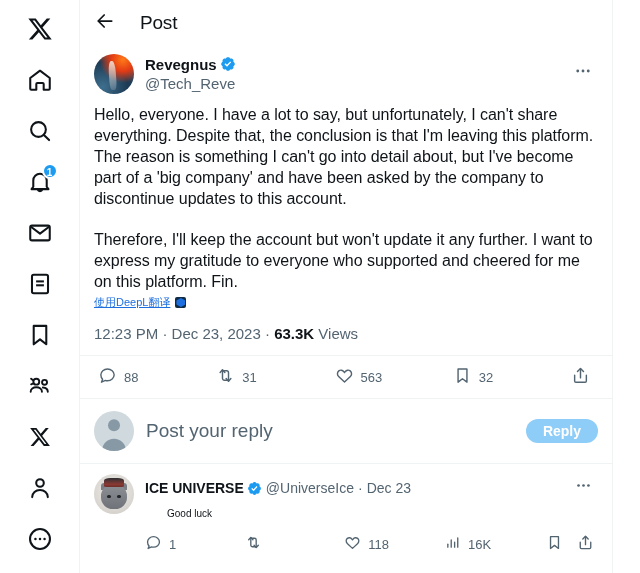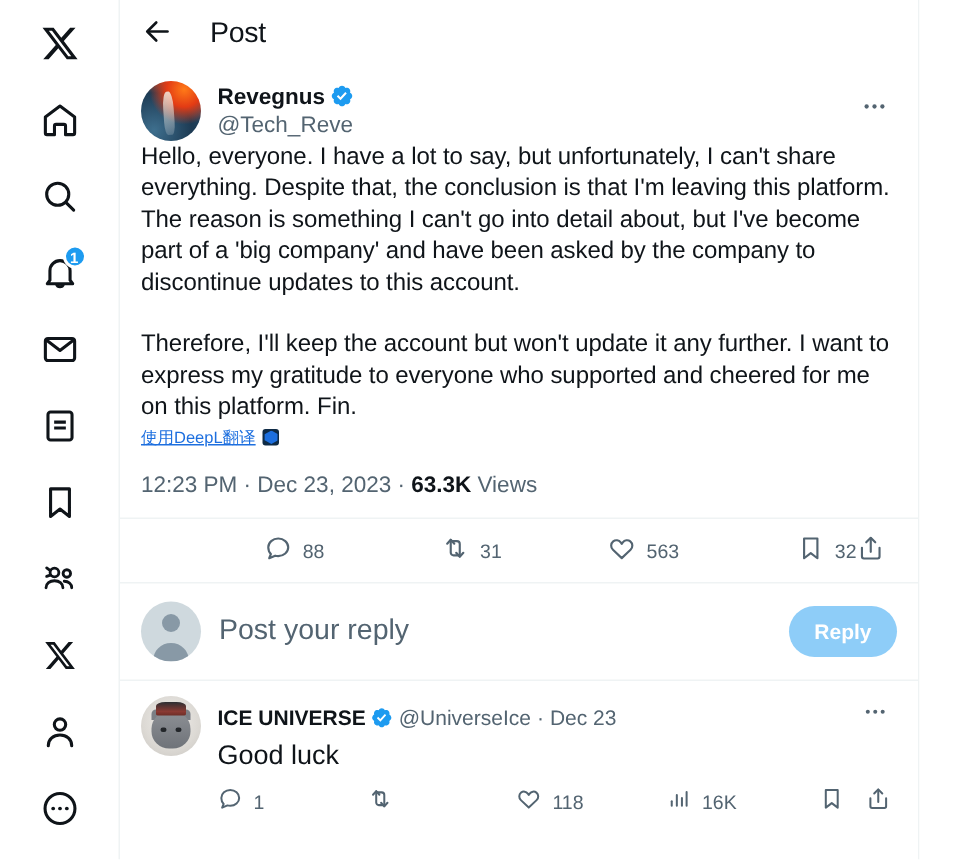--- a/index.html
+++ b/index.html
@@ -145,20 +145,21 @@
     width: 30px; height: 30px; flex: 0 0 30px;
     display: flex; align-items: center; justify-content: center;
     color: #536471; cursor: pointer; border-radius: 50%;
     margin-top: -2px;
   }
 
   .post-body {
     font-size: 16px;
     line-height: 21px;
     color: #0f1419;
+    margin-top: 10px;
     letter-spacing: -0.05px;
   }
   .post-body p { margin: 0; }
   .post-body p + p { margin-top: 20px; }
   .translate-link {
     display: inline-flex; align-items: center;
     font-size: 11px;
     color: #1d6fdf;
     text-decoration: underline;
     margin-top: 1px;
@@ -190,21 +191,21 @@
 
   .divider { height: 1px; background: #eff3f4; }
 
   .actions {
     display: flex;
     align-items: center;
     height: 42px;
     color: #536471;
     font-size: 13px;
   }
-  .actions.primary > .act { width: 25%; justify-content: flex-end; }
+  .actions.primary > .act { width: 25%; }
   .actions.primary > .act.share-only { width: auto; margin-left: auto; padding-right: 4px; }
   .act {
     display: flex; align-items: center;
     gap: 7px;
     cursor: pointer;
   }
   .act .count { font-size: 13px; color: #536471; }
 
   
   .composer {
@@ -227,37 +228,37 @@
     font-family: "Liberation Sans", sans-serif;
     background: transparent;
   }
   .reply-input::placeholder { color: #536471; }
   .reply-btn {
     flex: 0 0 auto;
     background: #8ecdf8;
     color: #fff;
     border: none;
     border-radius: 17px;
-    height: 34px;
+    height: 24px;
     padding: 0 17px;
     font-size: 14px;
     font-weight: 700;
     font-family: "Liberation Sans", sans-serif;
     cursor: pointer;
   }
 
   .gap-sep { height: 1px; background: #eff3f4; }
 
   
   .reply-item { display: flex; padding: 10px 14px 0 14px; }
   .reply-main { flex: 1 1 auto; margin-left: 11px; min-width: 0; }
   .reply-head { display: flex; align-items: center; }
   .reply-head .display-name { font-size: 14px; }
   .reply-head .handle { font-size: 14px; margin-left: 4px; }
-  .reply-text { font-size: 18px; line-height: 19px; margin-top: 2px; color: #0f1419; }
+  .reply-text { font-size: 10px; line-height: 19px; margin-top: 2px; color: #0f1419; margin-left: 22px; }
   .actions.reply-actions { height: 38px; margin-top: 2px; }
   .actions.reply-actions > .act { width: 22%; }
   .tail-group { margin-left: auto; display: flex; align-items: center; gap: 14px; padding-right: 4px; }
 </style>
 </head>
 <body>
 
 <div class="app">
 
   <nav class="nav">

